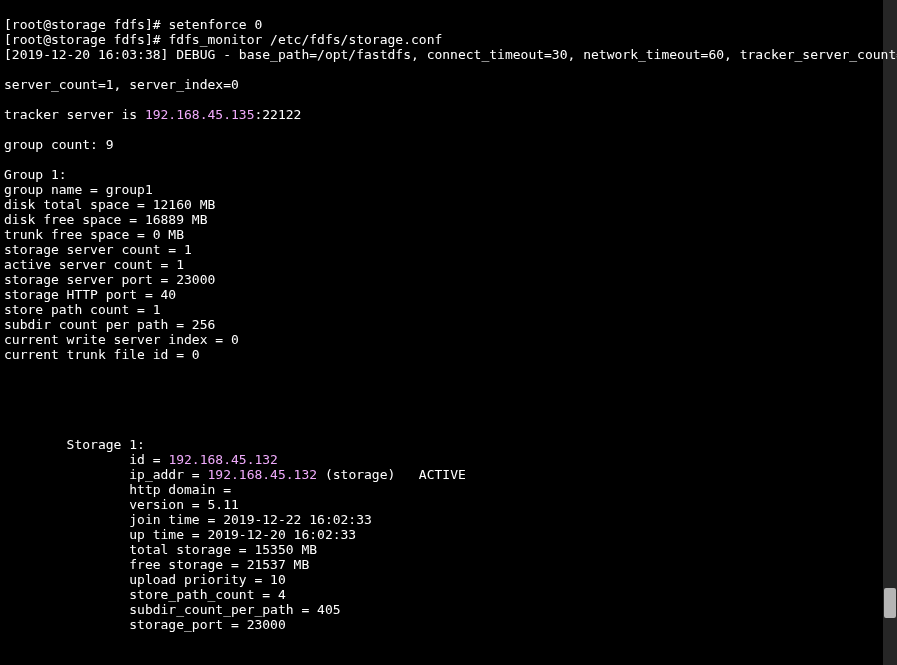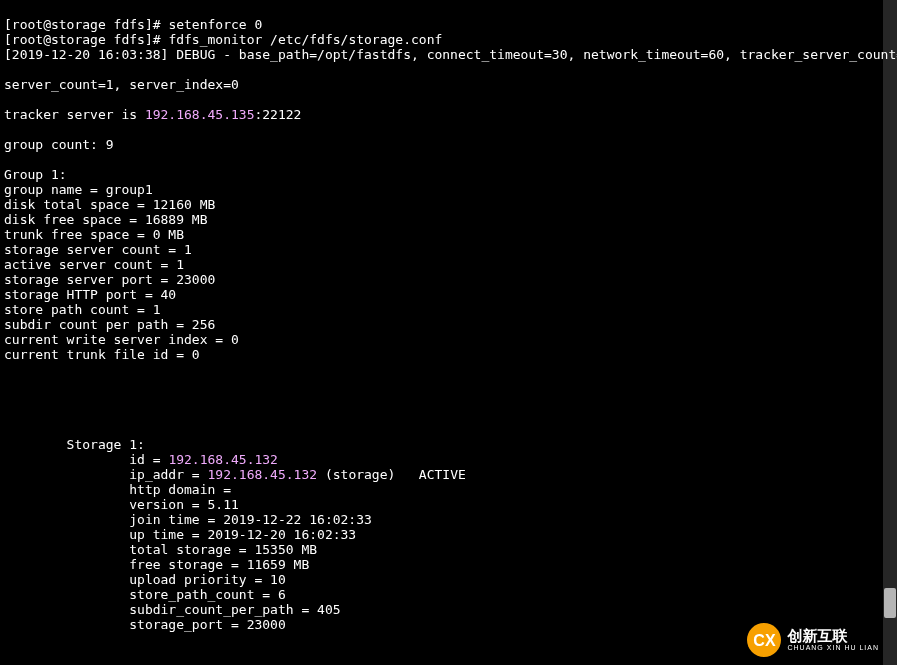--- a/index.html
+++ b/index.html
@@ -84,30 +84,23 @@
 <span> </span>
 <span> </span>
 <span>        Storage 1:</span>
 <span><span>                id = </span><span class="ip">192.168.45.132</span></span>
 <span><span>                ip_addr = </span><span class="ip">192.168.45.132</span><span> (storage)   ACTIVE</span></span>
 <span>                http domain = </span>
 <span>                version = 5.11</span>
 <span>                join time = 2019-12-22 16:02:33</span>
 <span>                up time = 2019-12-20 16:02:33</span>
 <span>                total storage = 15350 MB</span>
-<span>                free storage = 11659 MB</span>
+<span>                free storage = 21537 MB</span>
 <span>                upload priority = 10</span>
-<span>                store_path_count = 6</span>
+<span>                store_path_count = 4</span>
 <span>                subdir_count_per_path = 405</span>
 <span>                storage_port = 23000</span>
 
   <div class="scrollbar">
     <div class="thumb"></div>
   </div>
 
-  <div class="watermark">
-    <div class="wm-badge">CX</div>
-    <div class="wm-text">
-      <span>创新互联</span>
-      <span class="wm-sub">CHUANG XIN HU LIAN</span>
-    </div>
-  </div>
 </div>
 
 </body></html>

